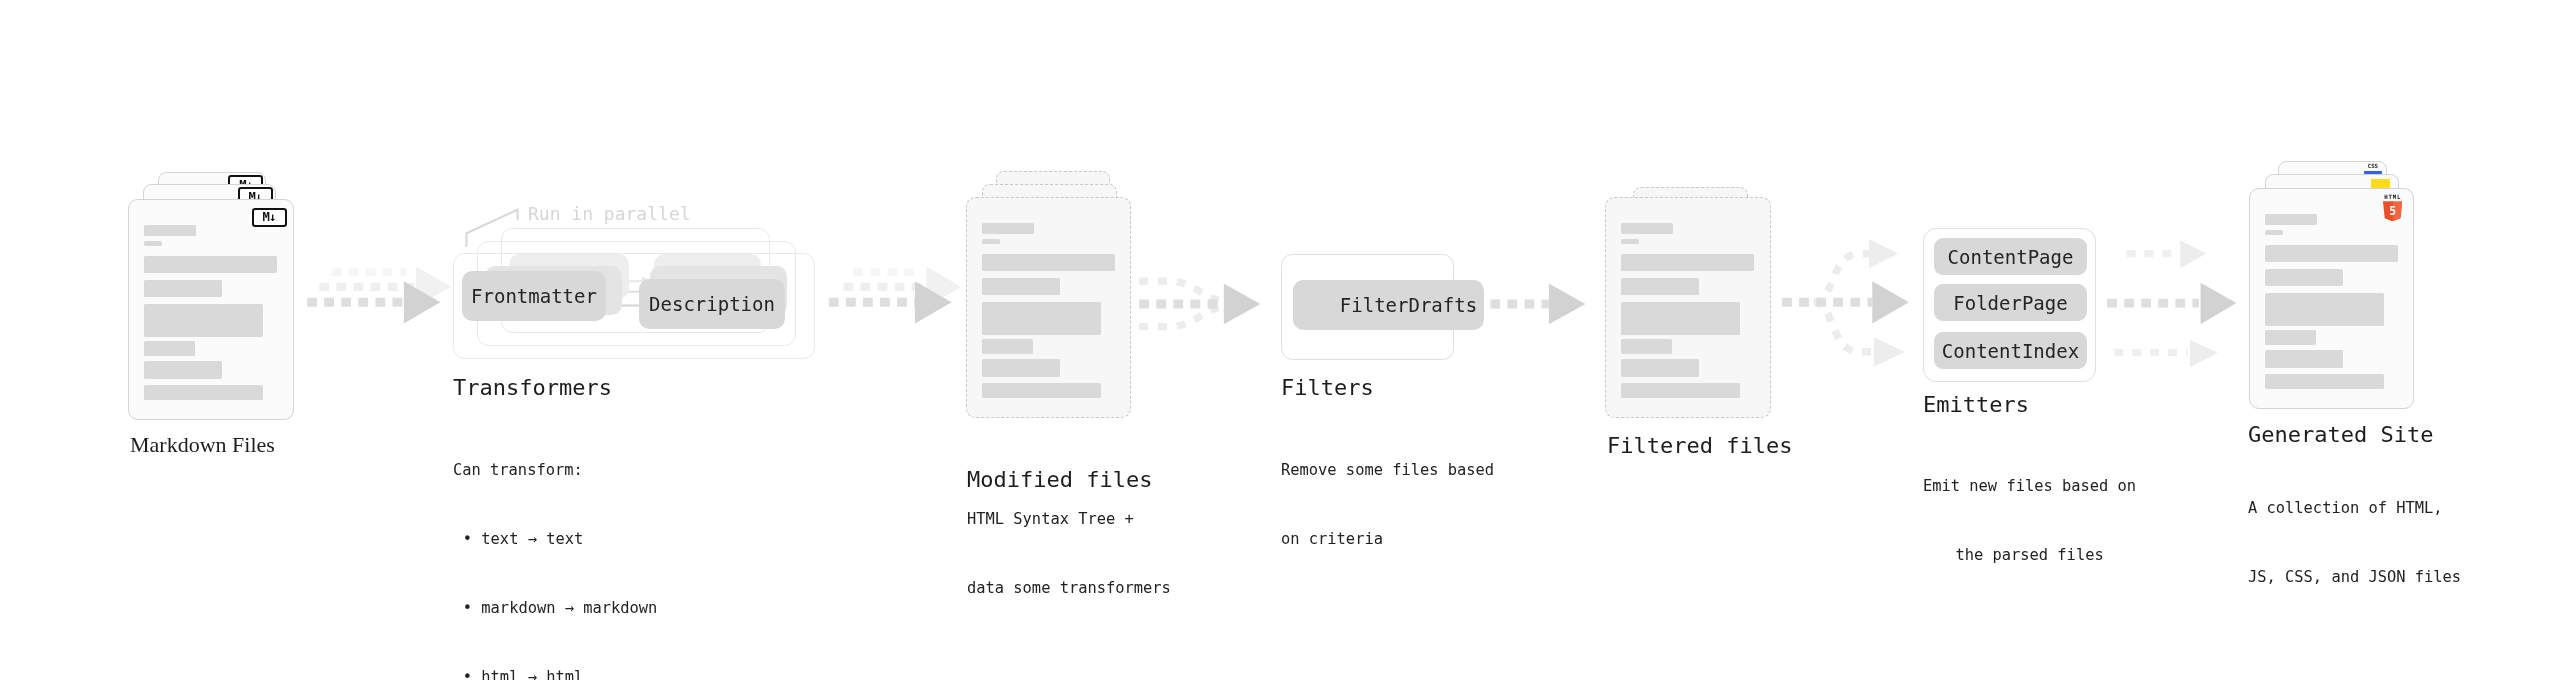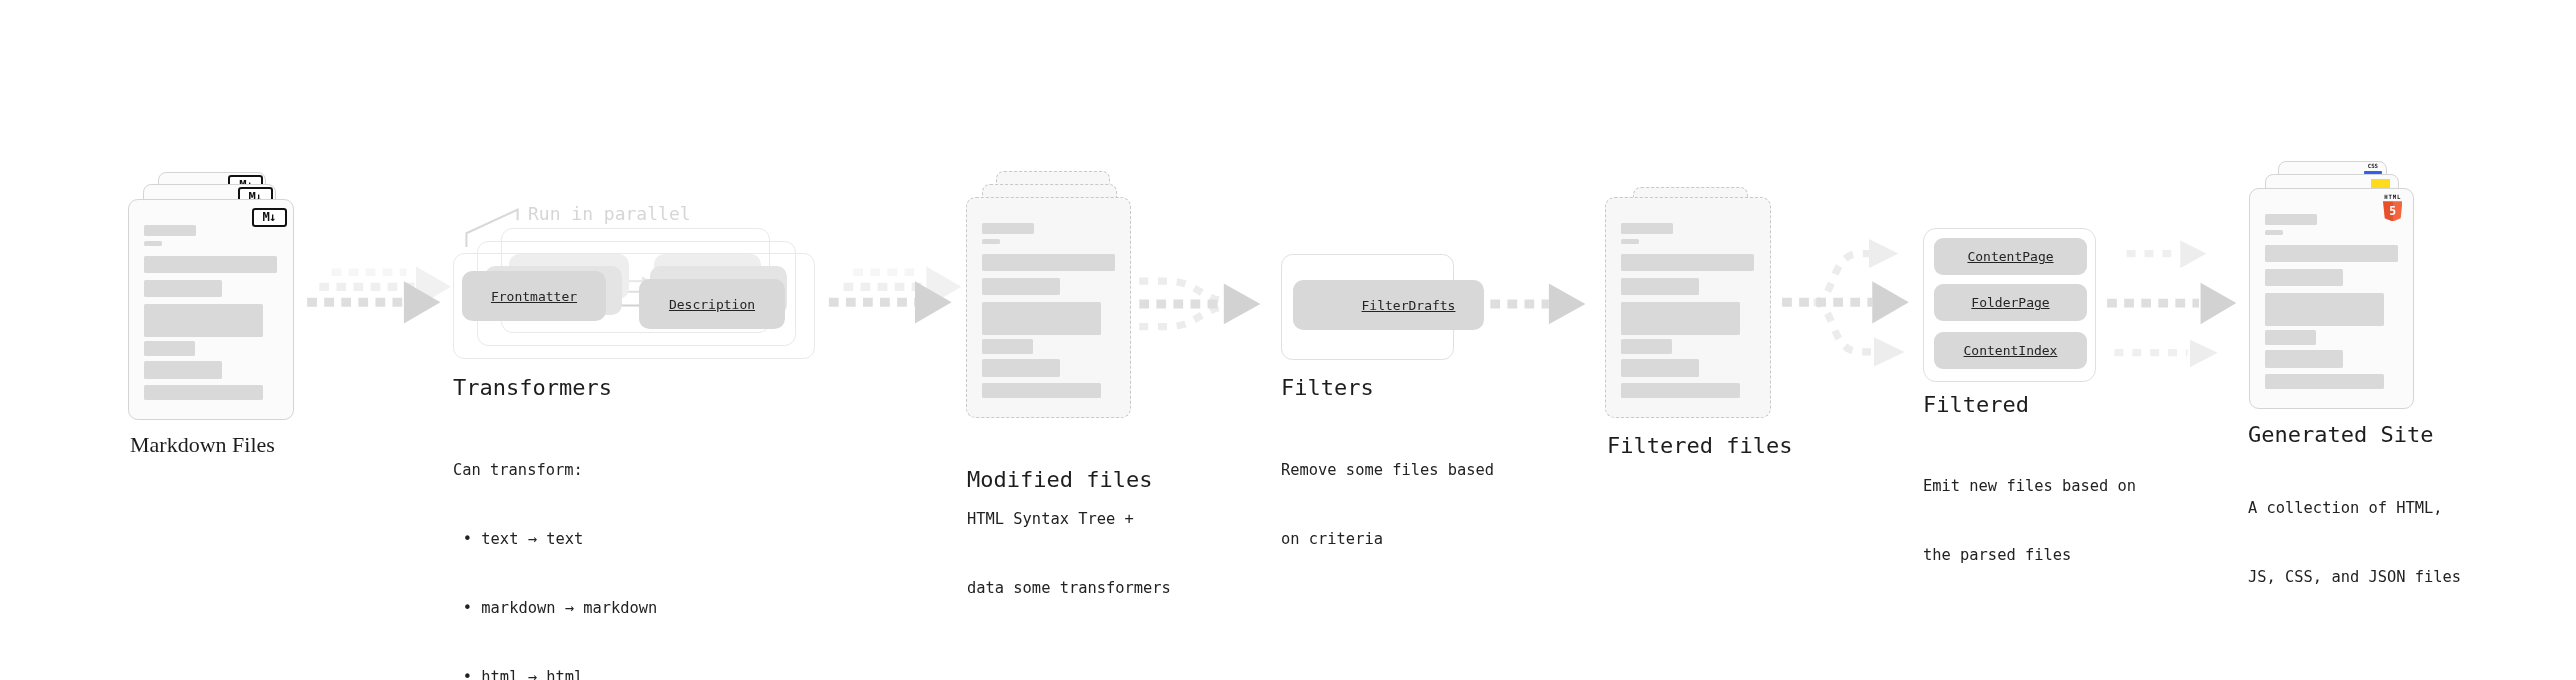--- a/index.html
+++ b/index.html
@@ -24,21 +24,21 @@
             width:31px;height:14.6px;display:flex;align-items:center;justify-content:center;
             font-weight:700;font-size:12.2px;color:#111;letter-spacing:-0.8px;}
   
   .h1{position:absolute;font-size:22px;color:var(--heading);white-space:pre;}
   .sub{position:absolute;font-size:15.4px;line-height:23px;color:var(--body);white-space:pre;}
   .note{position:absolute;font-size:18px;color:var(--note);white-space:pre;}
   
   .frame{position:absolute;border:1.6px solid var(--container-border);border-radius:11.4px;background:#fff;box-sizing:border-box;}
   .outline{position:absolute;border:1.6px solid var(--outline);border-radius:11.4px;background:transparent;box-sizing:border-box;}
   .pill{position:absolute;background:var(--pill-fill);border-radius:10.6px;display:flex;align-items:center;justify-content:center;
-        font-size:13px;color:var(--pill-text);white-space:pre;text-decoration:underline;}
+        font-size:19px;color:var(--pill-text);white-space:pre;}
   .ghost1{background:#e4e4e4;}
   .ghost2{background:#eeeeee;}
   
   .css-badge{position:absolute;width:18px;text-align:center;}
   .css-badge .css-txt{font-size:5.7px;font-weight:700;color:#222;line-height:5.7px;letter-spacing:0px;}
   .css-badge .css-bar{height:3.3px;margin-top:0.8px;border-radius:0.8px;background:#2e62e8;}
   .js-badge{position:absolute;width:18.7px;height:9px;background:#ffdb1c;}
   .html5{position:absolute;width:21px;text-align:center;}
   .html5 .html-txt{font-size:5.7px;font-weight:700;color:#111;letter-spacing:0.8px;line-height:6.5px;}
   .html5 .shield{width:19.5px;height:20.3px;margin:0.8px auto 0;background:linear-gradient(90deg,#e8502b 50%,#f1663f 50%);
@@ -204,22 +204,22 @@
         </div>
     </div>
     <div class="h1" style="left:1607px;top:433px;">Filtered files</div>
   </div>
 
   <div>
     <div class="frame" style="left:1923px;top:228px;width:173px;height:154px;border-radius:13px;"></div>
     <div class="pill" style="left:1934px;top:238px;width:153px;height:37px;border-radius:9px;">ContentPage</div>
     <div class="pill" style="left:1934px;top:284px;width:153px;height:37px;border-radius:9px;">FolderPage</div>
     <div class="pill" style="left:1934px;top:332px;width:153px;height:37px;border-radius:9px;">ContentIndex</div>
-    <div class="h1" style="left:1923px;top:392px;">Filtered</div>
-    <div class="sub" style="left:1923px;top:429px;">
+    <div class="h1" style="left:1923px;top:392px;">Emitters</div>
+    <div class="sub" style="left:1923px;top:429px;text-align:center;">
       <div>Emit new files based on</div>
       <div>the parsed files</div>
     </div>
   </div>
 
   <div>
     <div class="doc back" style="left:2278px;top:161px;width:109px;height:203px;">
       <div class="css-badge" style="right:4.1px;top:2.4px;">
         <div class="css-txt">CSS</div>
         <div class="css-bar"></div>

